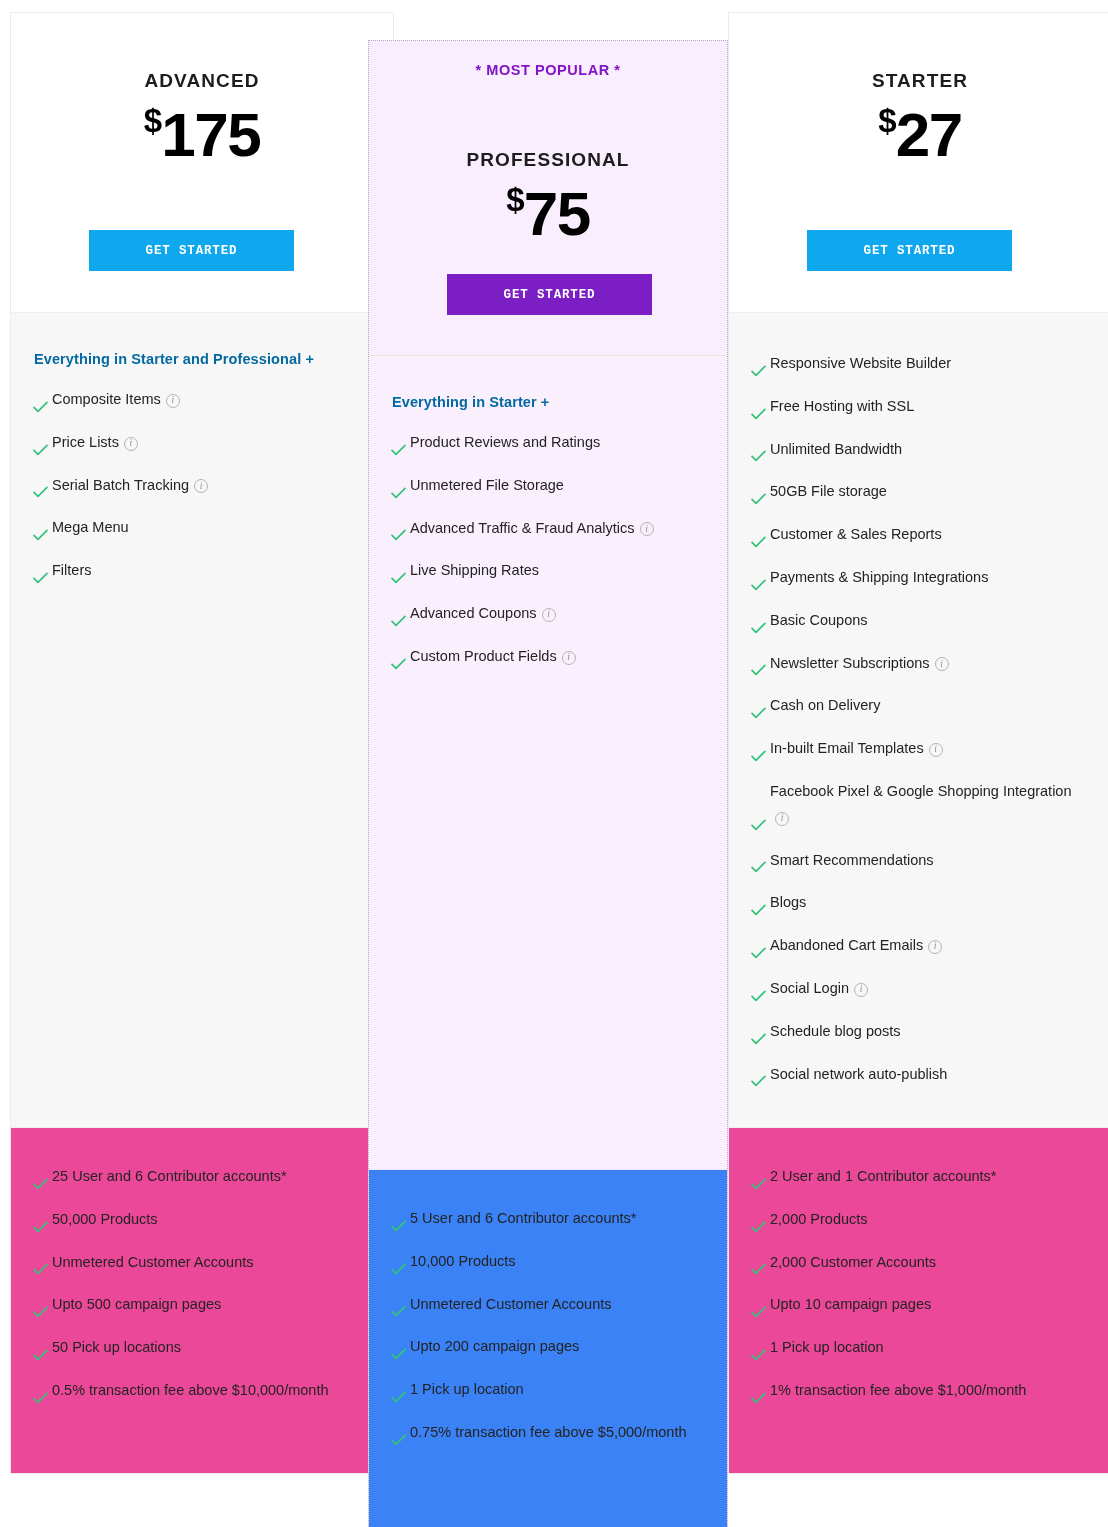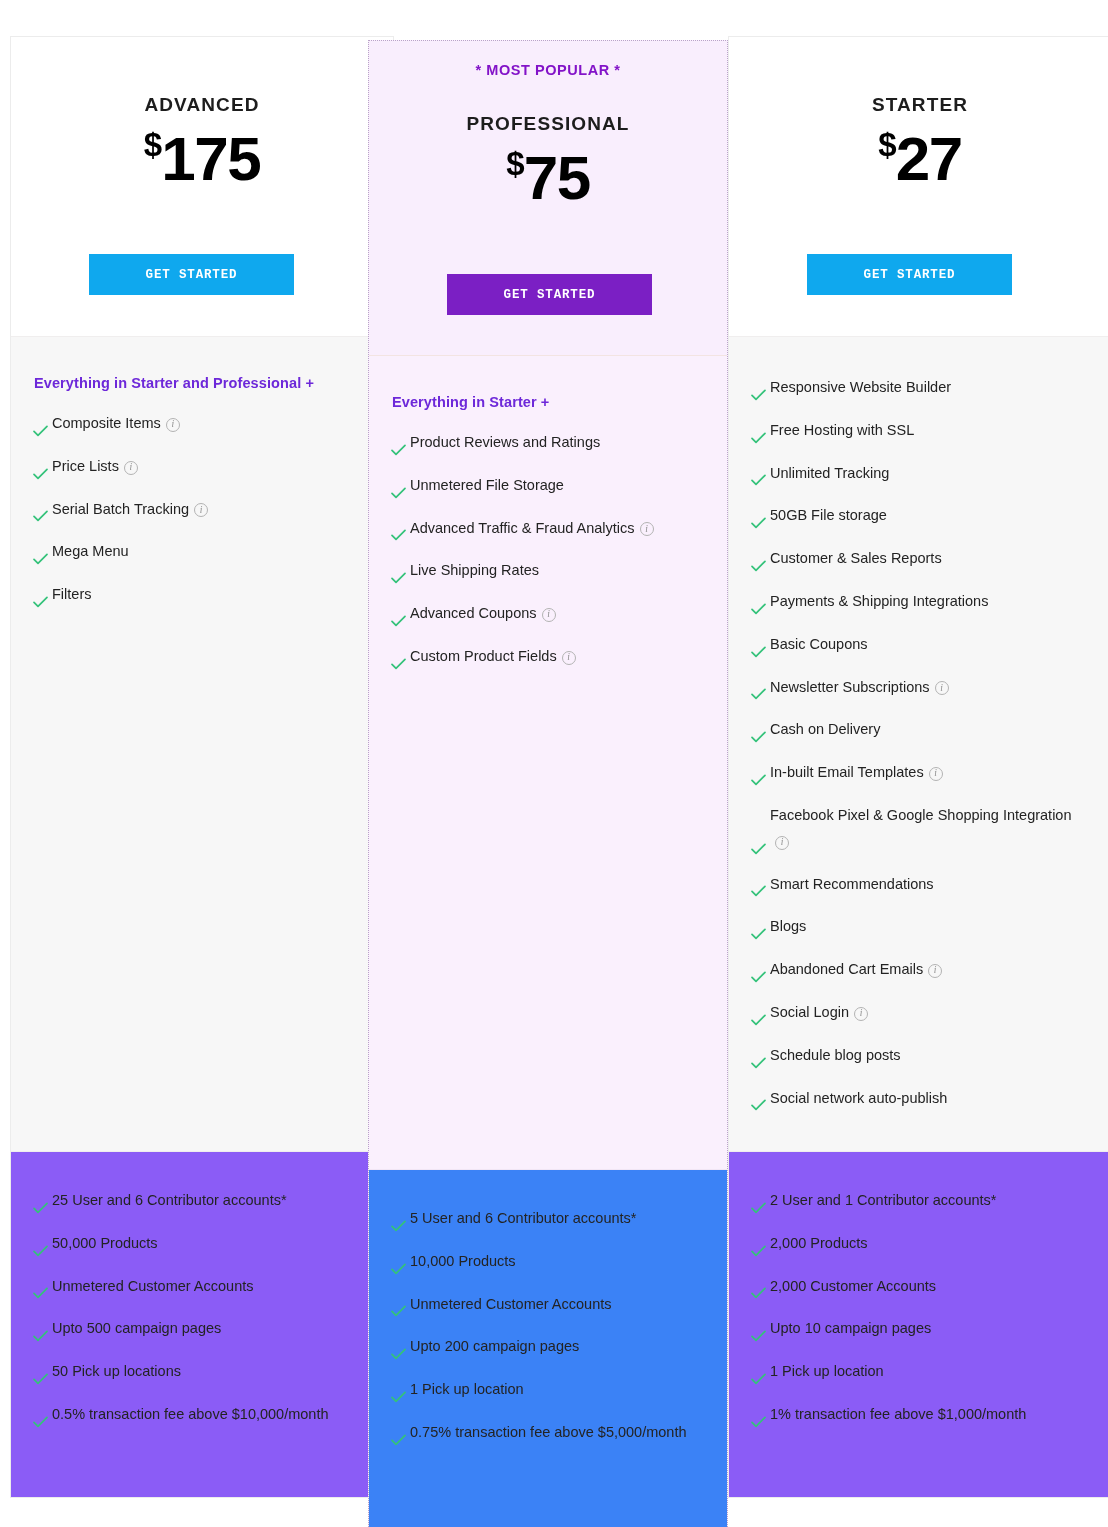--- a/index.html
+++ b/index.html
@@ -11,21 +11,21 @@
   }
   #pricing-root {
     position: relative;
     width: 1108px; height: 1527px;
     background: #ffffff;
   }
 
   
   .card {
     position: absolute;
-    top: 36px;
+    top: 12px;
     width: 384px;
     height: 1462px;
     background: #ffffff;
     border: 1px solid #ececec;
     display: flex;
     flex-direction: column;
   }
   .card.left  { left: 10px; }
   .card.right { left: 728px; }
 
@@ -62,21 +62,21 @@
     letter-spacing: .55px;
     color: #8313c8;
   }
   .plan-name {
     font-size: 19px;
     font-weight: bold;
     letter-spacing: 1.1px;
     color: #1d1d1d;
   }
   .card .plan-name  { padding-top: 57px; }
-  .featured .plan-name { padding-top: 72px; }
+  .featured .plan-name { padding-top: 108px; }
 
   .price {
     margin-top: 12px;
     color: #000000;
     line-height: 1;
     display: block;
   }
   .price .cur {
     font-size: 33px;
     font-weight: bold;
@@ -112,30 +112,30 @@
     padding: 38px 22px 20px 22px;
     border-bottom: 1px solid #f0eeee;
   }
   .featured .features {
     background: #faf0fd;
     border-bottom: 1px solid #f1e6f5;
   }
   .group-title {
     font-size: 14.5px;
     font-weight: bold;
-    color: #6d28d9;
+    color: #0369a1;
     margin: 0 0 20px 1px;
     letter-spacing: .1px;
   }
 
   
   .limits {
     flex: 0 0 auto;
     height: 345px;
-    background: #8b5cf6;
+    background: #ec4899;
     padding: 36px 22px 0 22px;
   }
   .featured .limits {
     background: #3b82f6;
     height: 362px;
   }
 
   
   ul { list-style: none; }
   li.row {
@@ -425,21 +425,21 @@
               </svg>
             </span>
             <span class="row-text">Free Hosting with SSL</span>
           </li>
           <li class="row">
             <span class="tick">
               <svg width="15" height="12" viewBox="0 0 15 12" fill="none" stroke="currentColor" stroke-width="1.7" stroke-linecap="round" stroke-linejoin="round">
                 <path d="M1 6.3 L5 10.4 L14 1.3"></path>
               </svg>
             </span>
-            <span class="row-text">Unlimited Tracking</span>
+            <span class="row-text">Unlimited Bandwidth</span>
           </li>
           <li class="row">
             <span class="tick">
               <svg width="15" height="12" viewBox="0 0 15 12" fill="none" stroke="currentColor" stroke-width="1.7" stroke-linecap="round" stroke-linejoin="round">
                 <path d="M1 6.3 L5 10.4 L14 1.3"></path>
               </svg>
             </span>
             <span class="row-text">50GB File storage</span>
           </li>
           <li class="row">

